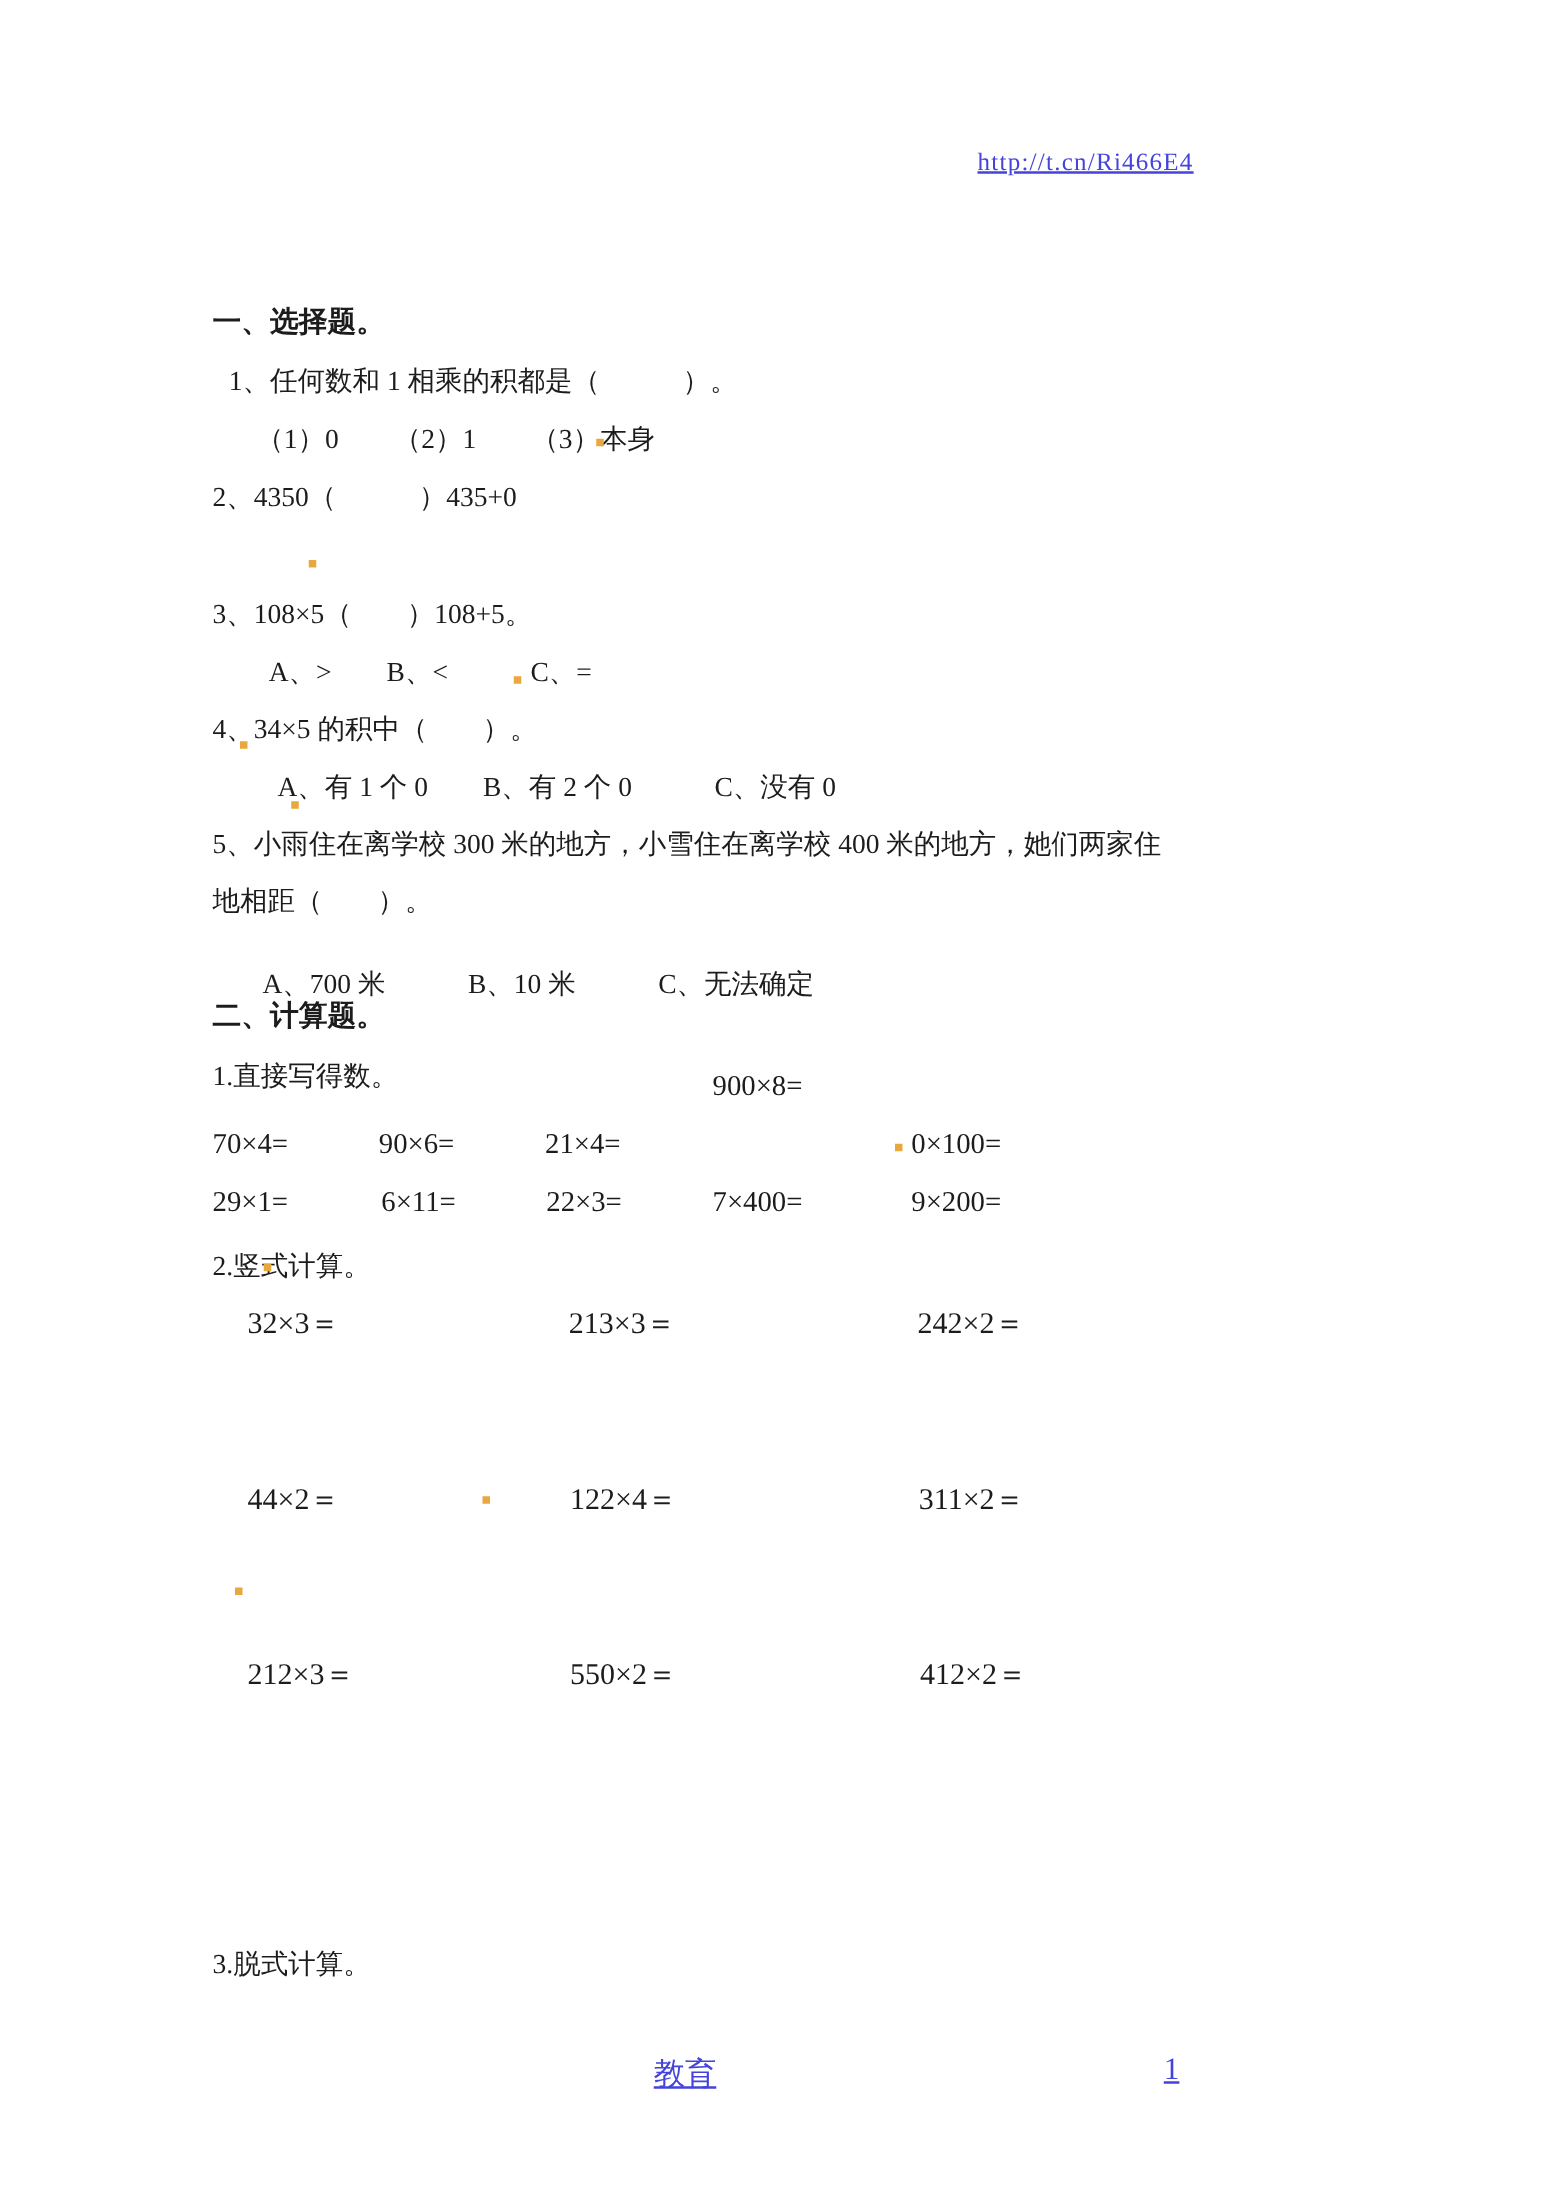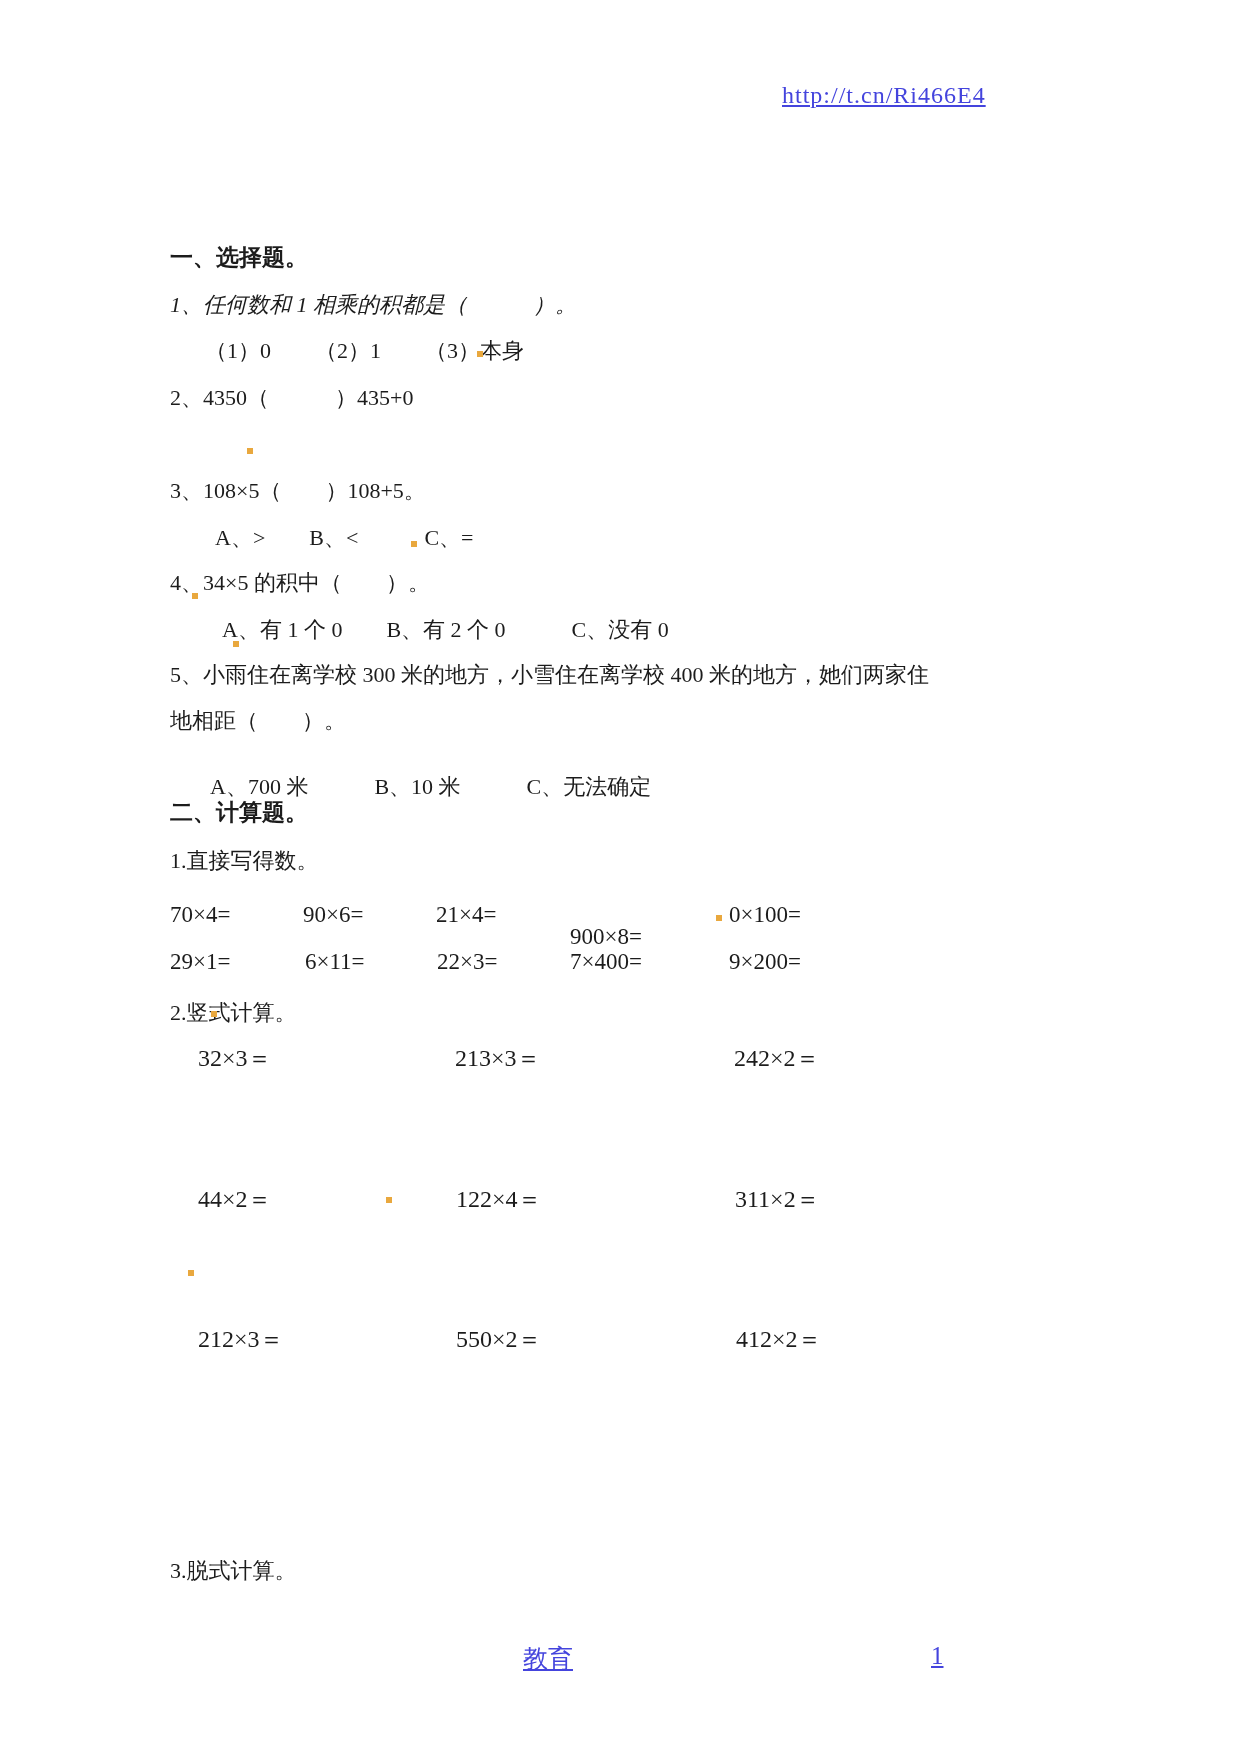--- a/index.html
+++ b/index.html
@@ -12,35 +12,35 @@
     overflow:hidden;
   }
   .abs{position:absolute;white-space:nowrap;}
   .t{font-size:22px;line-height:30px;}
   .tt{font-size:23px;line-height:30px;}
   .bold{font-weight:700;}
   .title{font-size:23px;font-weight:700;letter-spacing:0.5px;}
   .expr{font-size:23px;}
   .vexpr{font-size:24px;}
   .link{color:#4444DD;text-decoration:underline;cursor:pointer;}
-  .toplink{font-size:24px;letter-spacing:1px;}
+  .toplink{font-size:20px;letter-spacing:1px;margin-top:37px;}
   .footlink{font-size:25px;}
   .dot{position:absolute;width:6px;height:6px;background:#E9A83E;}
 </style>
 </head>
 <body>
 
 <div class="page">
 
   <a class="abs link toplink" style="left:782px;top:82px;">http://t.cn/Ri466E4</a>
 
 
   <div class="abs tt bold" style="left:170px;top:243px;">一、选择题。</div>
 
-  <div class="abs t" style="left:170px;top:290px;font-style:italic;">1、任何数和 1 相乘的积都是（　　　）。</div>
+  <div class="abs t" style="left:183px;top:290px;">1、任何数和 1 相乘的积都是（　　　）。</div>
   <div class="abs t" style="left:205px;top:336px;">（1）0　　（2）1　　（3）本身</div>
 
   <div class="abs t" style="left:170px;top:383px;">2、4350（　　　）435+0</div>
 
   <div class="abs t" style="left:170px;top:476px;">3、108×5（　　）108+5。</div>
   <div class="abs t" style="left:215px;top:523px;">A、&gt;　　B、&lt;　　　C、=</div>
 
   <div class="abs t" style="left:170px;top:568px;">4、34×5 的积中（　　）。</div>
   <div class="abs t" style="left:222px;top:615px;">A、有 1 个 0　　B、有 2 个 0　　　C、没有 0</div>
 
@@ -48,21 +48,21 @@
   <div class="abs t" style="left:170px;top:706px;">地相距（　　）。</div>
   <div class="abs t" style="left:210px;top:772px;text-align:right;">A、700 米　　　B、10 米　　　C、无法确定</div>
 
   <div class="abs tt bold" style="left:170px;top:798px;">二、计算题。</div>
 
   <div class="abs t" style="left:170px;top:846px;">1.直接写得数。</div>
 
   <div class="abs expr" style="left:170px;top:902px;">70×4=</div>
   <div class="abs expr" style="left:303px;top:902px;">90×6=</div>
   <div class="abs expr" style="left:436px;top:902px;">21×4=</div>
-  <div class="abs expr" style="left:570px;top:924px;">900×8=</div>
+  <div class="abs expr" style="left:570px;top:856px;">900×8=</div>
   <div class="abs expr" style="left:729px;top:902px;">0×100=</div>
 
   <div class="abs expr" style="left:170px;top:949px;">29×1=</div>
   <div class="abs expr" style="left:305px;top:949px;">6×11=</div>
   <div class="abs expr" style="left:437px;top:949px;">22×3=</div>
   <div class="abs expr" style="left:570px;top:949px;">7×400=</div>
   <div class="abs expr" style="left:729px;top:949px;">9×200=</div>
 
   <div class="abs t" style="left:170px;top:998px;">2.竖式计算。</div>
 

